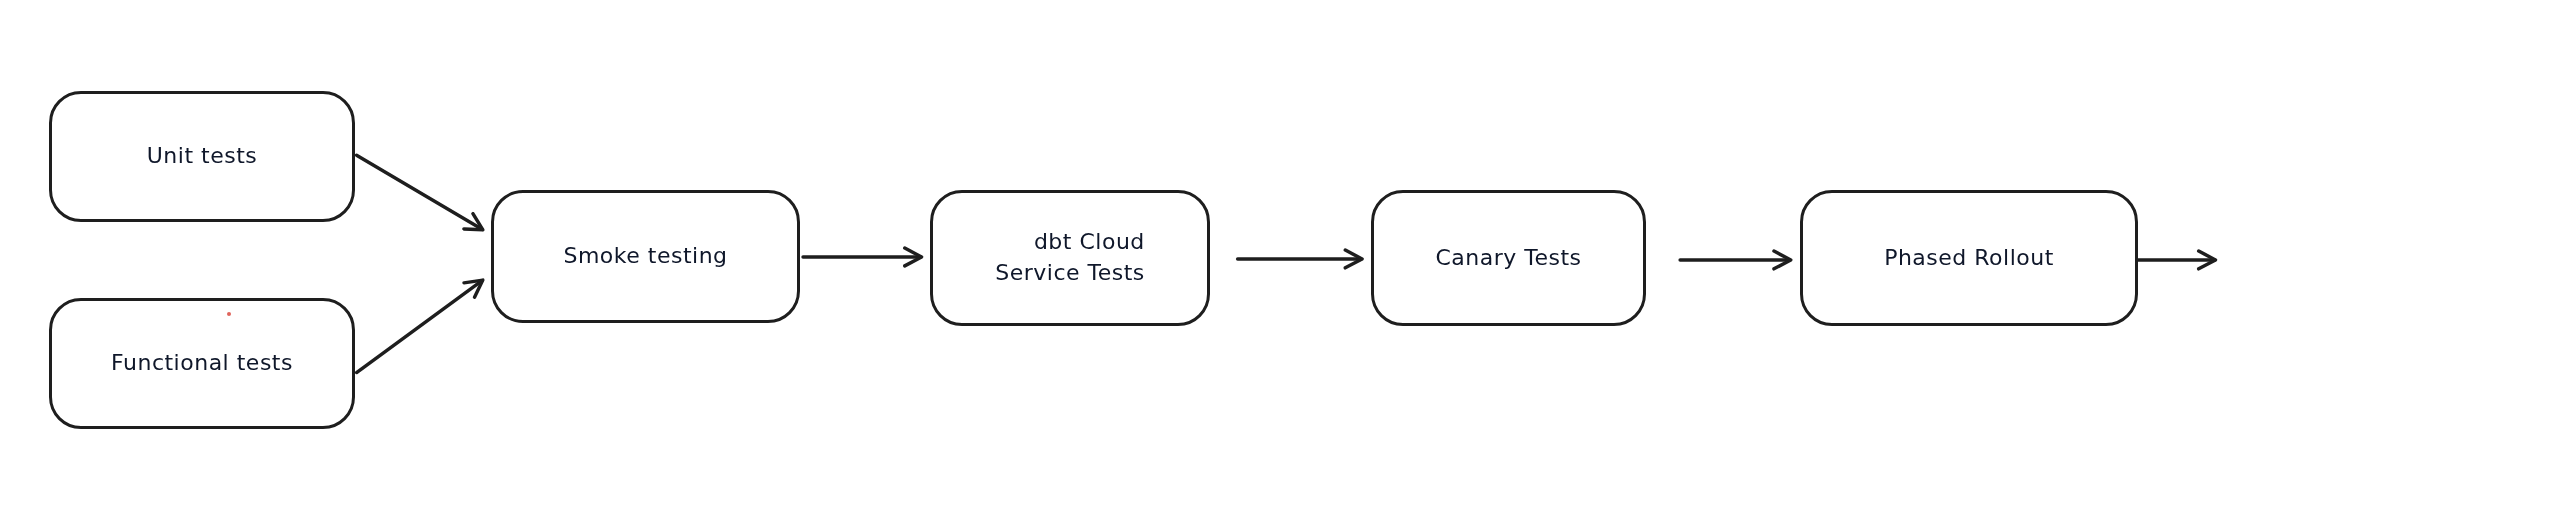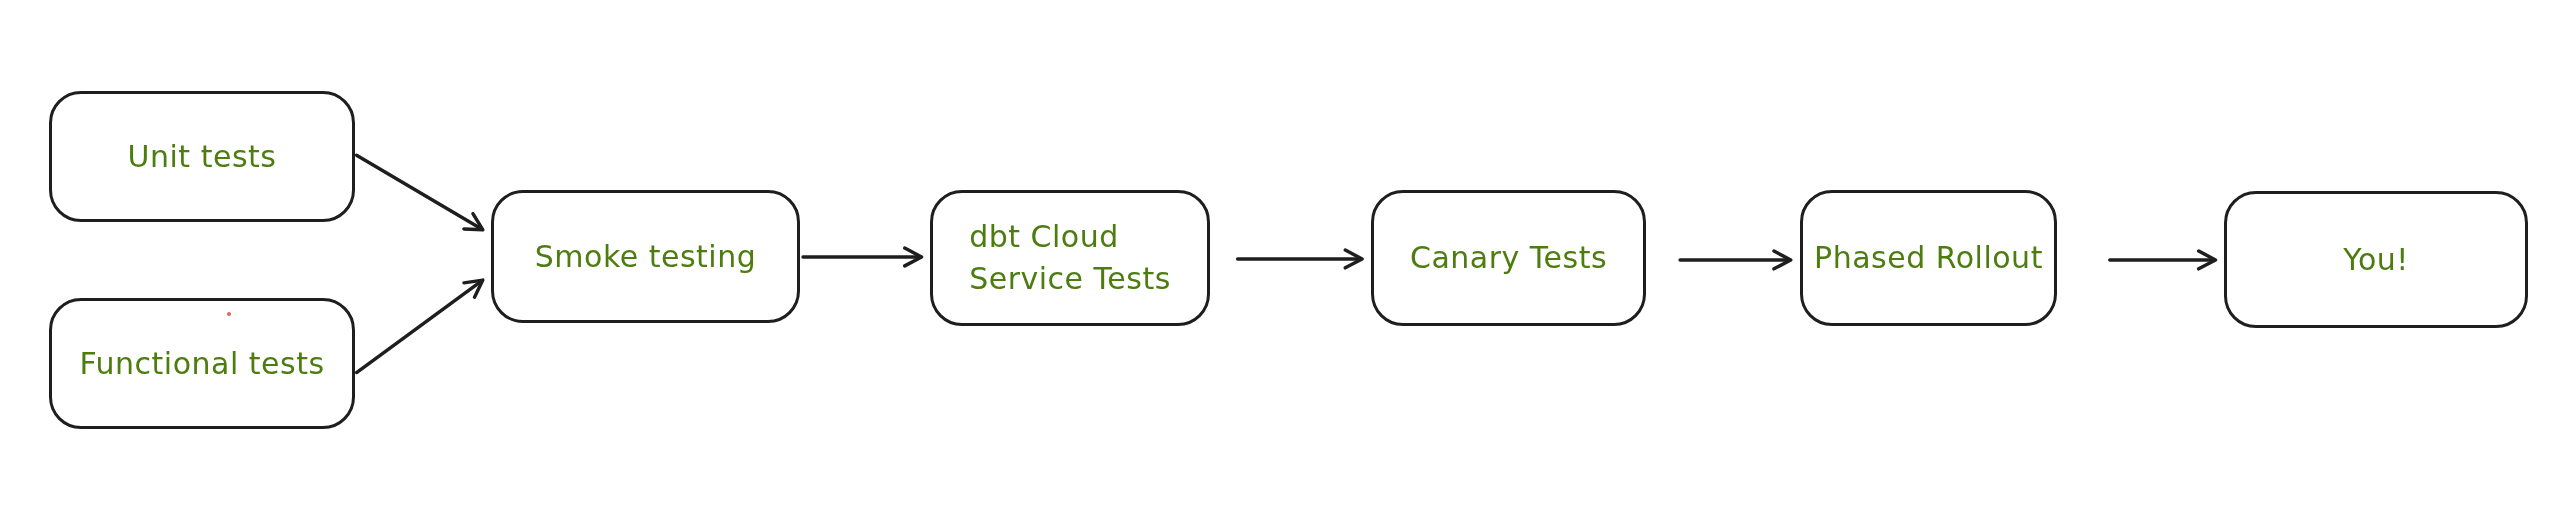--- a/index.html
+++ b/index.html
@@ -26,35 +26,35 @@
     box-sizing: border-box;
     background: #ffffff;
     border: 3.5px solid #1e1e1e;
     border-radius: 32px;
     display: flex;
     align-items: center;
     justify-content: center;
     cursor: pointer;
   }
   .node-label {
-    font-size: 30px;
+    font-size: 22px;
     line-height: 1.4;
-    color: #4d7c0f;
-    text-align: left;
+    color: #0f172a;
+    text-align: right;
     white-space: pre-line;
     letter-spacing: 0.5px;
     user-select: none;
   }
   
   #node-0 { left: 49px;   top: 91px;  width: 306px; height: 131px; }
   #node-1 { left: 49px;   top: 298px; width: 306px; height: 131px; }
   #node-2 { left: 491px;  top: 190px; width: 309px; height: 133px; }
   #node-3 { left: 930px;  top: 190px; width: 280px; height: 136px; }
   #node-4 { left: 1371px; top: 190px; width: 275px; height: 136px; }
-  #node-5 { left: 1800px; top: 190px; width: 257px; height: 136px; }
+  #node-5 { left: 1800px; top: 190px; width: 338px; height: 136px; }
   #node-6 { left: 2224px; top: 191px; width: 304px; height: 137px; }
   .edge {
     stroke: #1e1e1e;
     stroke-width: 3.5;
     stroke-linecap: round;
     fill: none;
   }
   .artifact-dot {
     position: absolute;
     left: 227px;
@@ -102,20 +102,17 @@
   </div>
 
   <div class="node" id="node-4">
     <span class="node-label">Canary Tests</span>
   </div>
 
   <div class="node" id="node-5">
     <span class="node-label">Phased Rollout</span>
   </div>
 
-  <div class="node" id="node-6">
-    <span class="node-label">You!</span>
-  </div>
 
   <div class="artifact-dot"></div>
 
 </div>
 
 
 </body></html>

